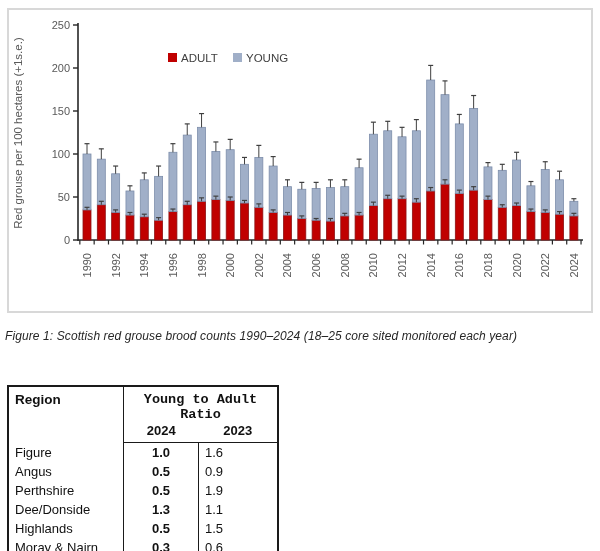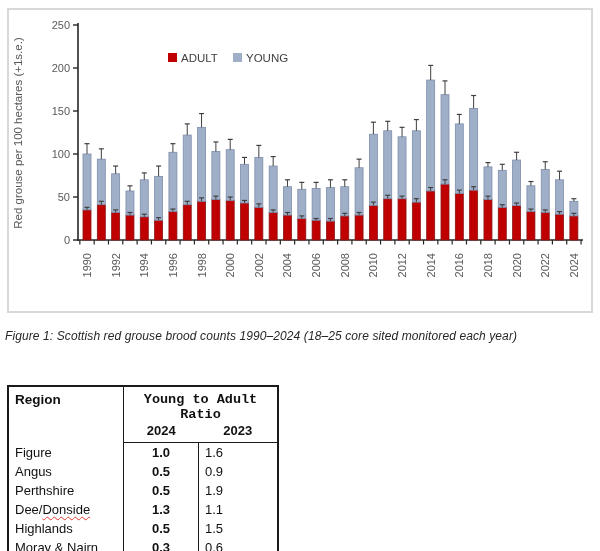--- a/index.html
+++ b/index.html
@@ -26,21 +26,21 @@
   .col-y1{width:62px;text-align:center;}
   .col-y2{width:66px;text-align:left;}
   tr.hdr1 th{font-weight:bold;text-align:left;padding-top:5px;padding-bottom:0;font-size:13.5px;}
   tr.hdr1 th.group{text-align:center;font-family:Liberation Mono, monospace;}
   tr.hdr2 th{font-weight:bold;text-align:center;padding-bottom:4px;border-bottom:1.5px solid #1a1a1a;}
   tr.datarow td{padding-top:2px;padding-bottom:2px;}
   tr.datarow td.col-y1{border-right:1px solid #1a1a1a;font-weight:bold;}
   tr.totalrow td{font-weight:bold;border-top:1.5px solid #1a1a1a;padding-top:3px;padding-bottom:3px;}
   tr.totalrow td.col-y1{border-right:1px solid #1a1a1a;}
   .misspell{
-    text-decoration:underline;text-decoration-style:wavy;
+    text-decoration-style:wavy;
     text-decoration-color:#e03c31;text-decoration-thickness:1px;
     text-underline-offset:2px;
     text-align:center;
   }
 </style>
 </head>
 <body>
 
 <div class="chart-box">
   <svg id="chart-svg" width="582" height="301" viewBox="0 0 582 301">

